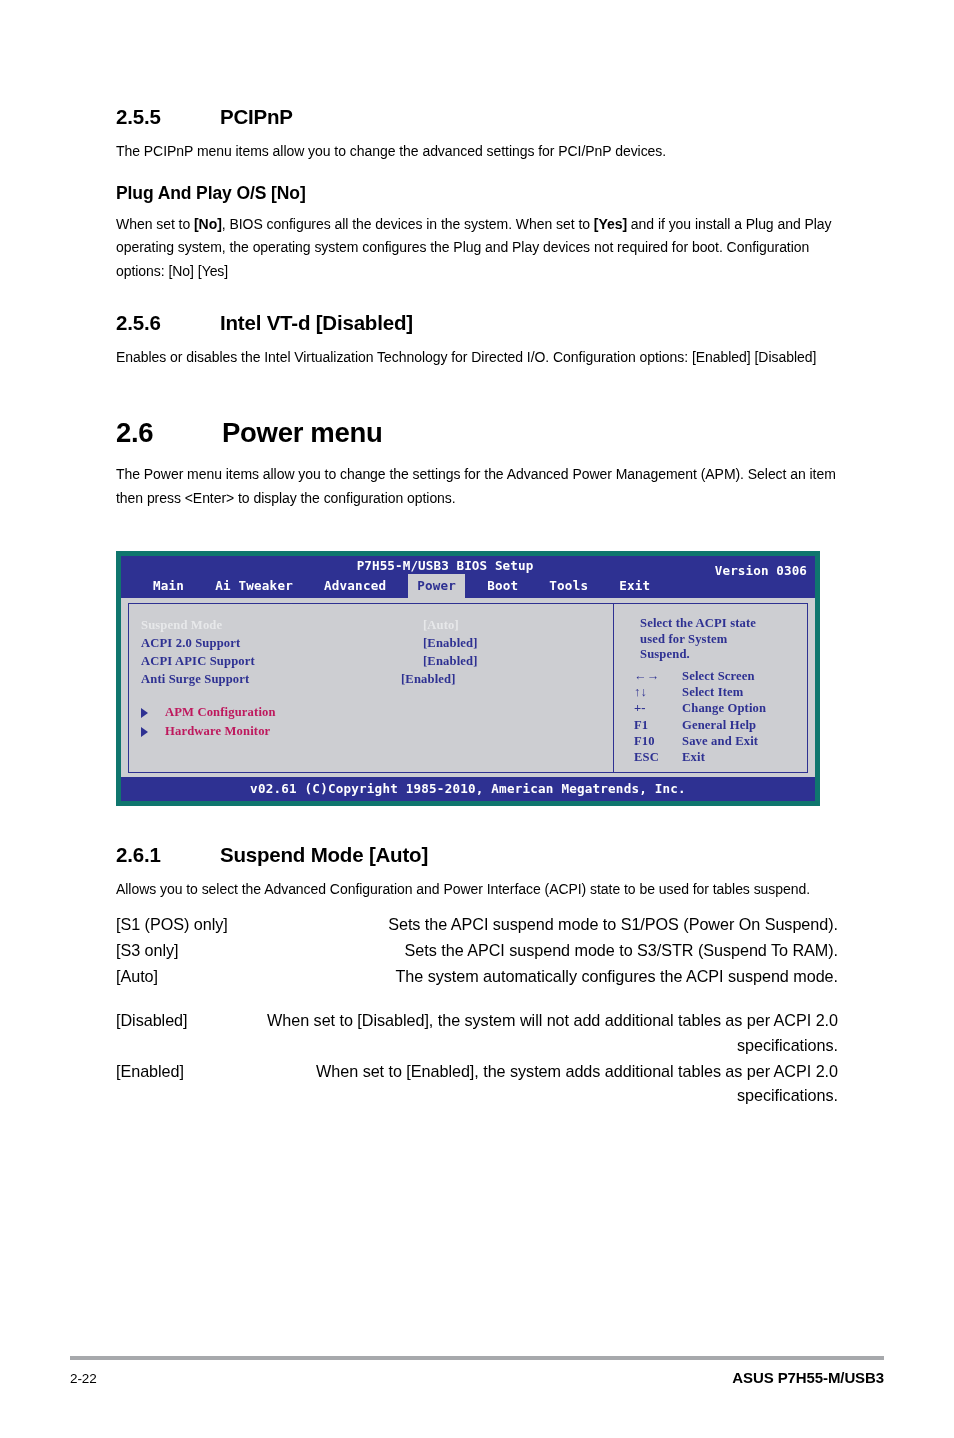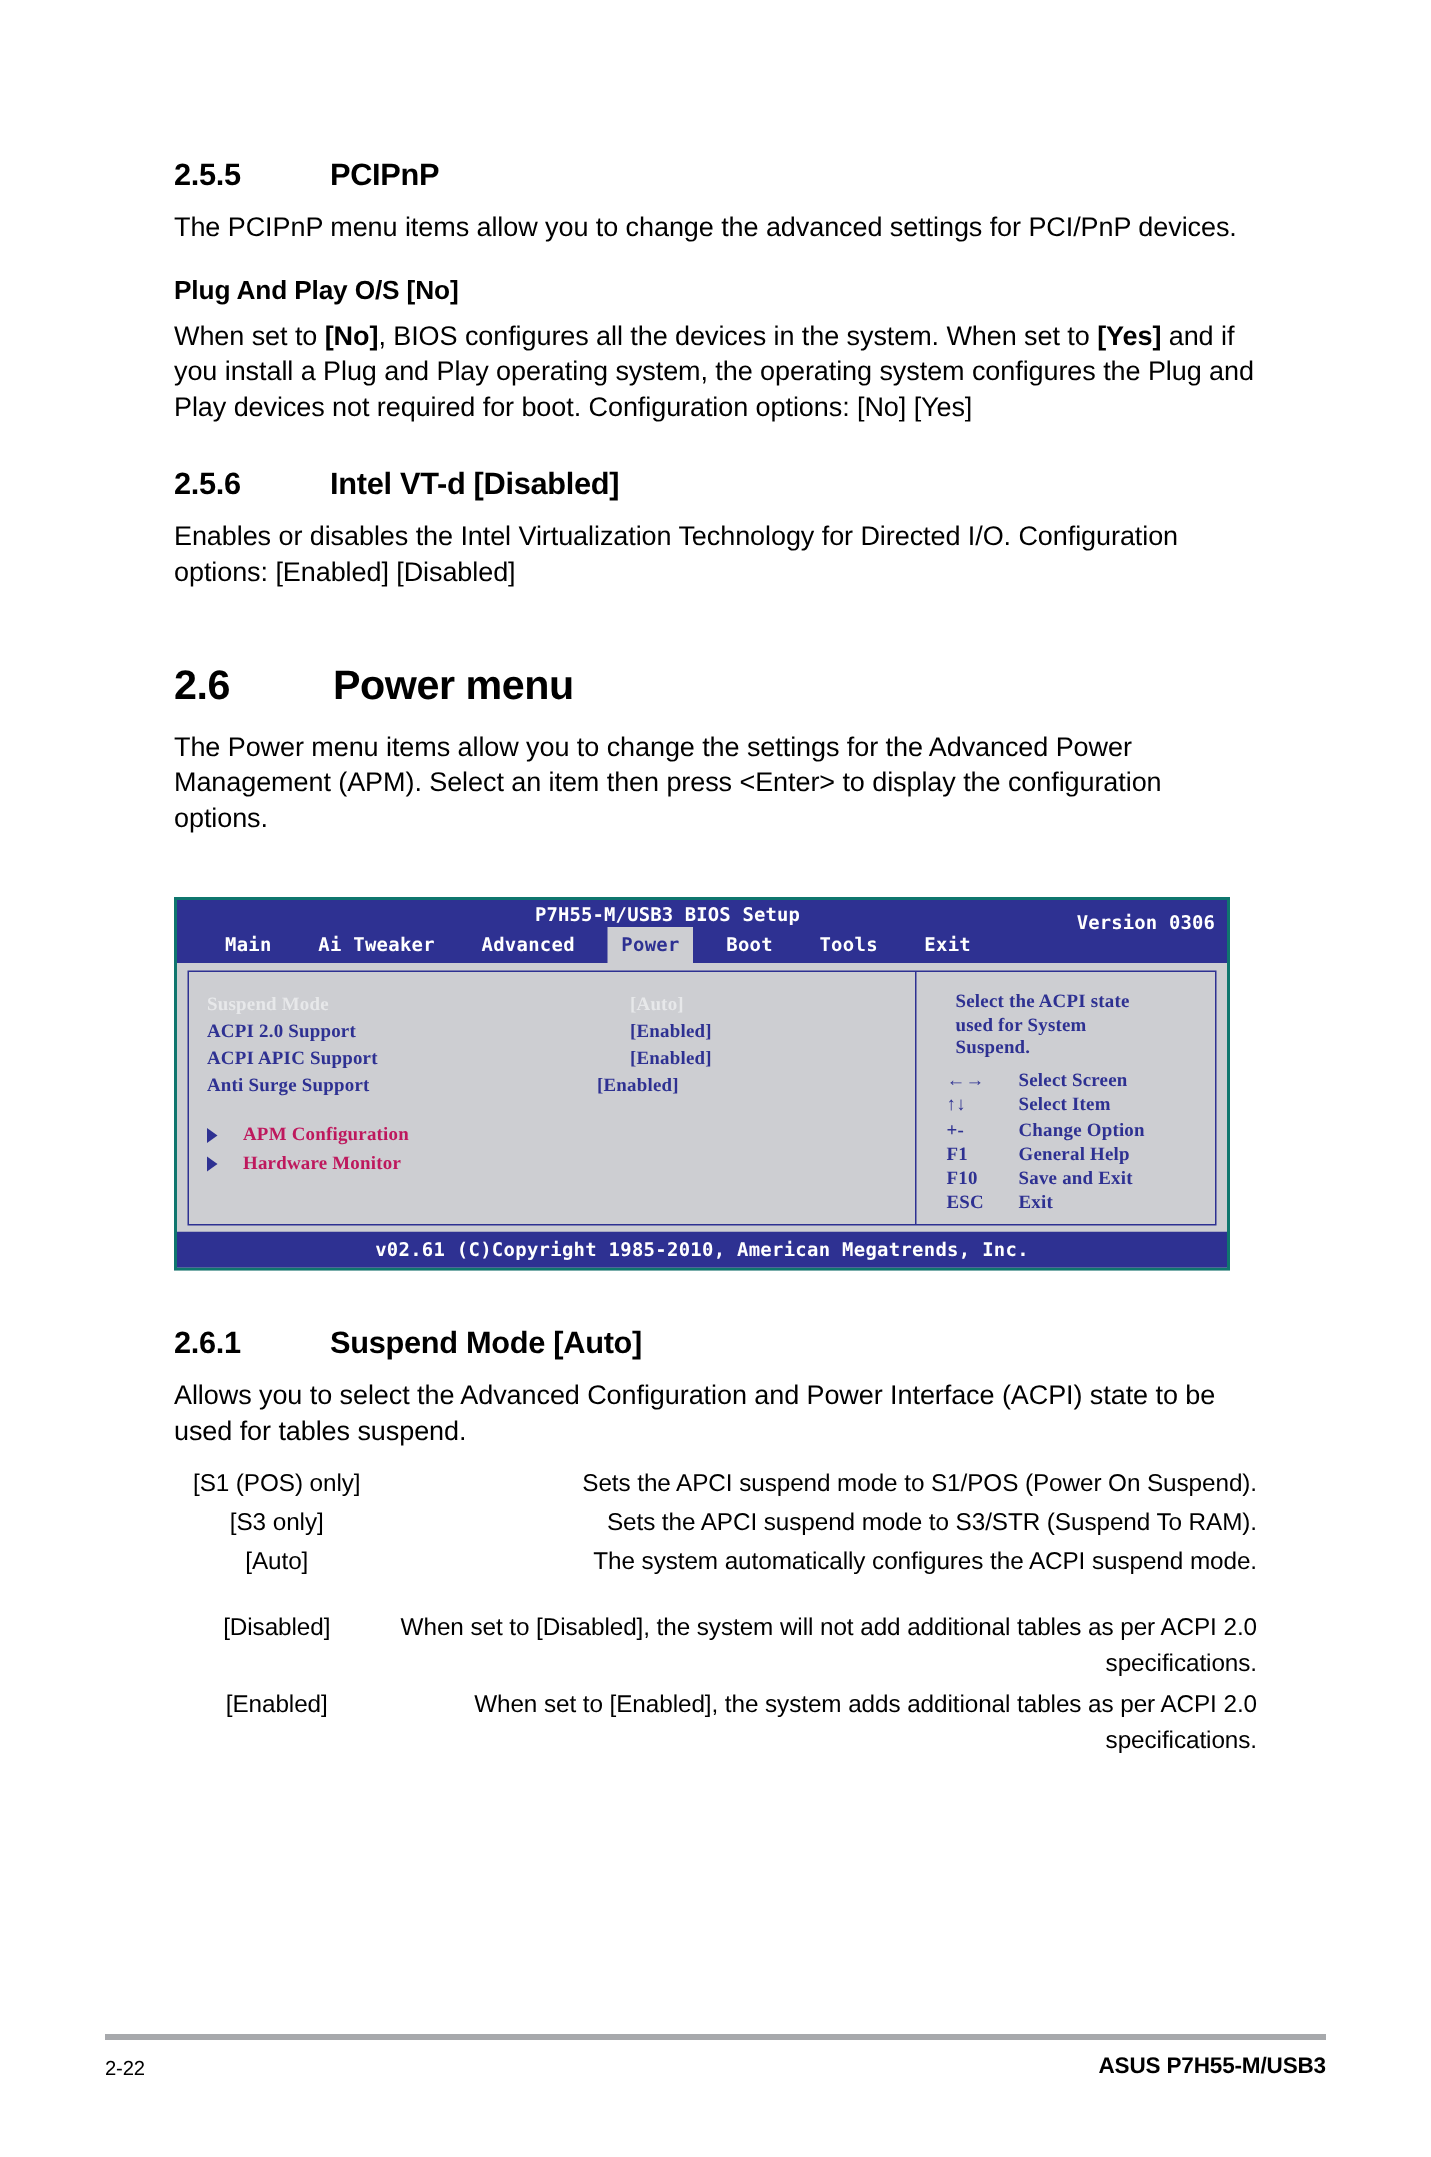--- a/index.html
+++ b/index.html
@@ -54,51 +54,51 @@
   .h2 .num { width: 106px; flex: 0 0 106px; }
 
   .h4 {
     font-weight: bold;
     font-size: 17.5px;
     margin: 0 0 9px 0;
     letter-spacing: -0.1px;
   }
 
   p.body {
-    font-size: 18px;
+    font-size: 14px;
     line-height: 23.6px;
     margin: 0 0 10px 0;
     letter-spacing: -0.05px;
   }
   p.body b { font-weight: bold; }
 
   .gap-sm { height: 9px; }
   .gap-md { height: 18px; }
   .gap-lg { height: 31px; }
   .gap-xl { height: 37px; }
 
   
   .defrow {
     display: flex;
     font-size: 16.2px;
     line-height: 24.2px;
     margin-bottom: 2px;
     letter-spacing: -0.05px;
   }
-  .defrow .term { flex: 0 0 137px; width: 137px; text-align: center; }
+  .defrow .term { flex: 0 0 137px; width: 137px; }
   .defrow .desc { flex: 1 1 auto; text-align: right; }
   .defrow.wide .term { flex: 0 0 137px; width: 137px; }
 
   
   .bios {
     position: relative;
     width: 704px;
     background: #cdced2;
     font-family: "DejaVu Sans Mono", "Liberation Mono", monospace;
-    border: 2px solid #0f766e;
+    border: 5px solid #0f766e;
     box-sizing: border-box;
   }
   .bios-header {
     background: #2e3192;
     color: #ffffff;
     position: relative;
     height: 42px;
   }
   .bios-title {
     position: absolute;

